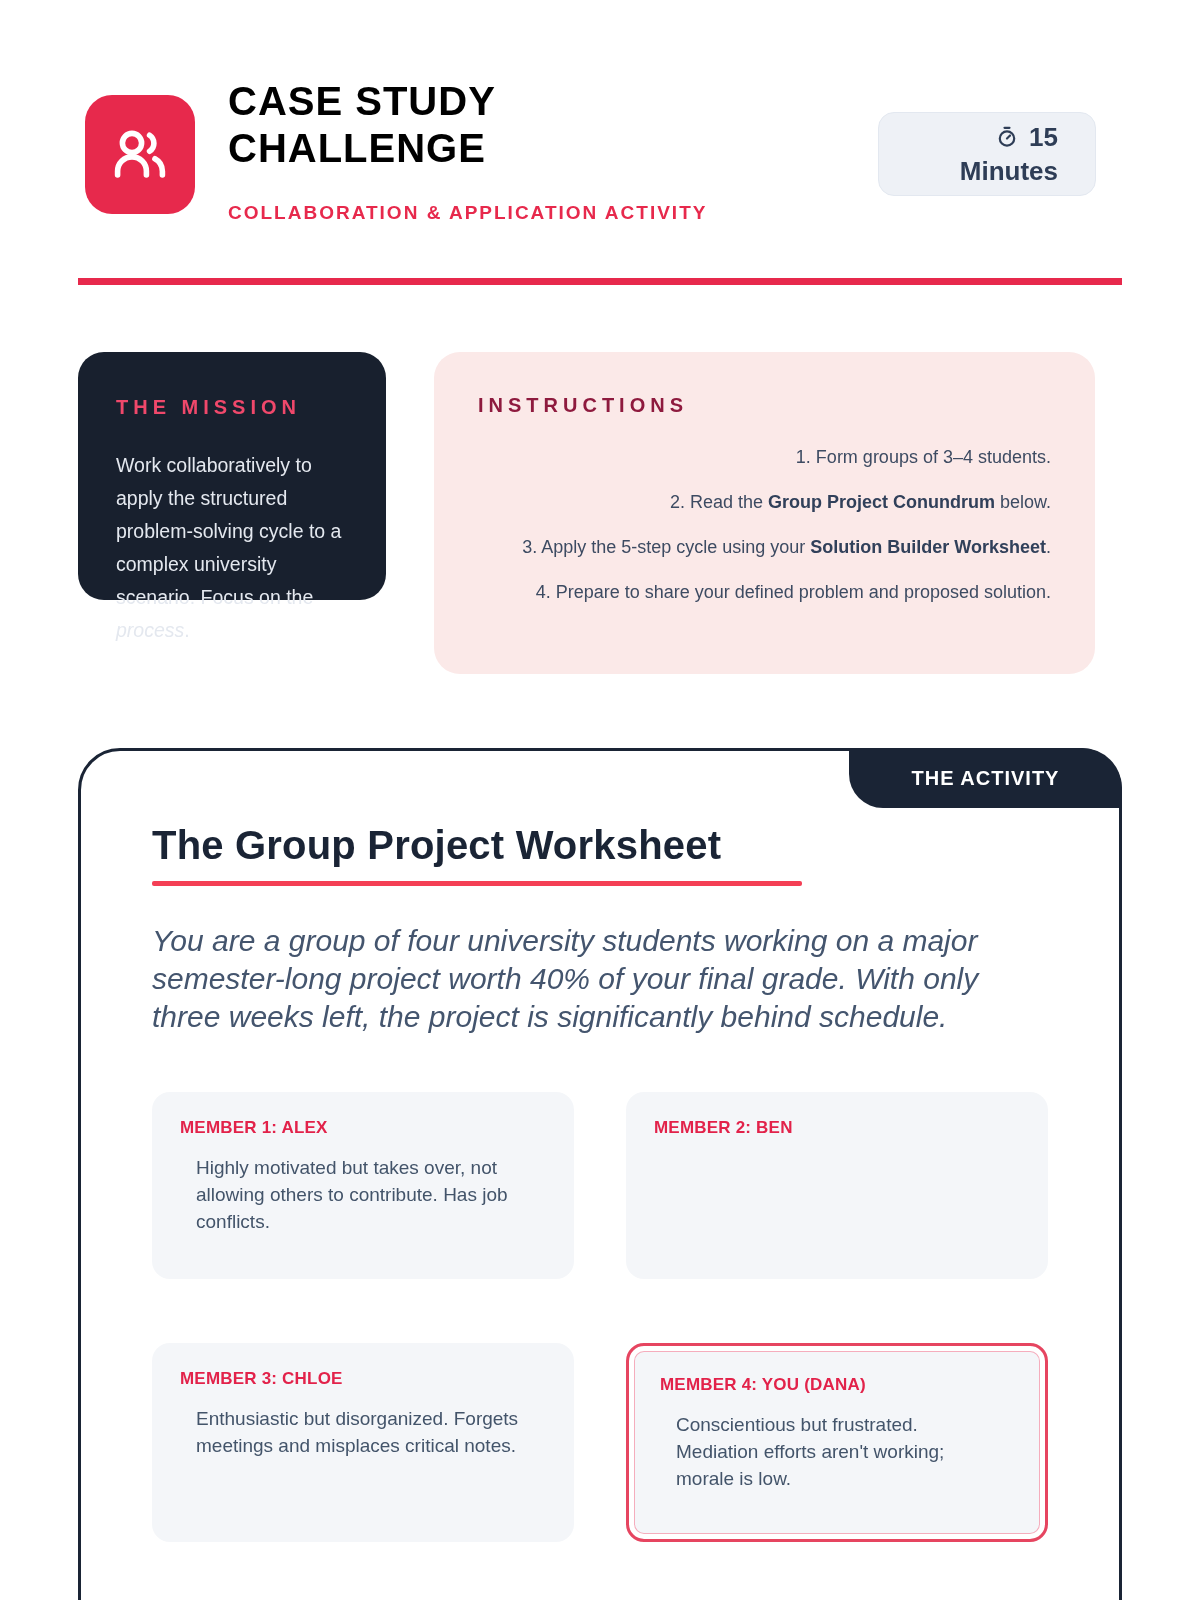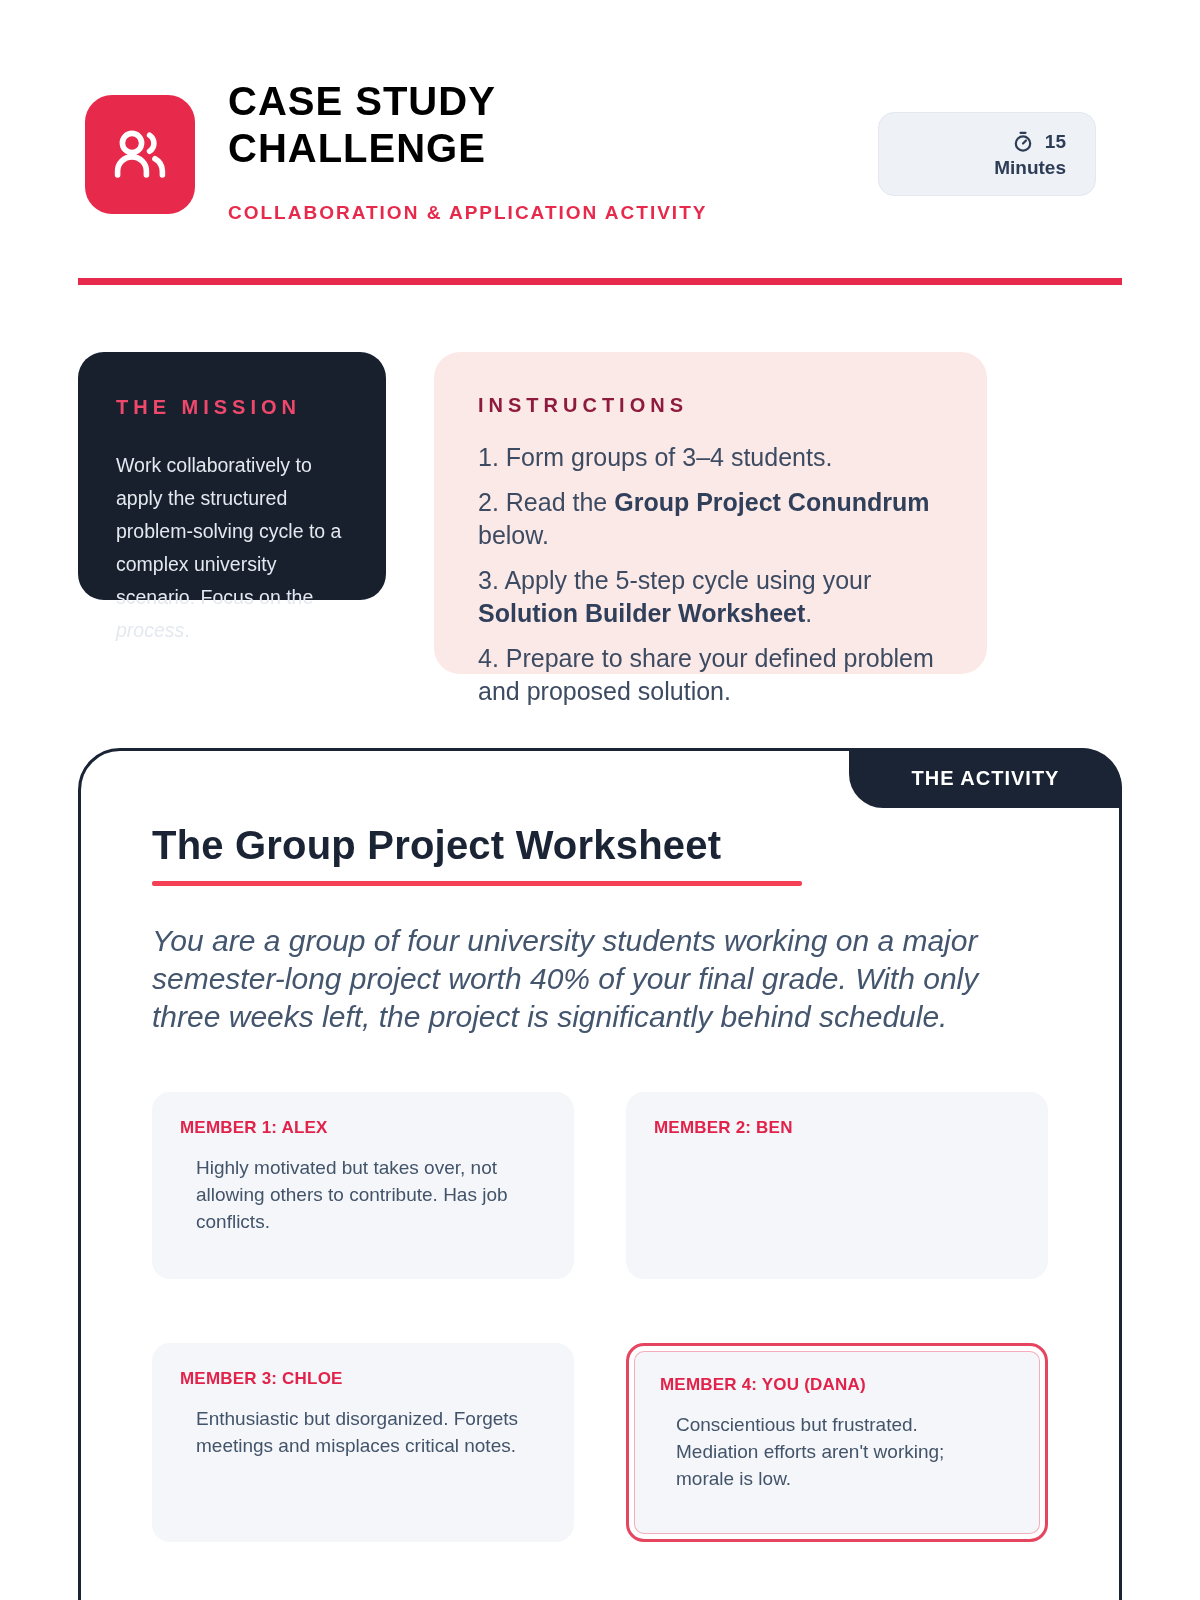--- a/index.html
+++ b/index.html
@@ -21,47 +21,47 @@
     letter-spacing:1px;color:#000000;text-transform:uppercase;
   }
   .header-subtitle{
     position:absolute;left:228px;top:202px;
     font-size:19px;font-weight:bold;letter-spacing:2px;color:#E7294C;
   }
   .time-badge{
     position:absolute;left:878px;top:112px;width:218px;height:84px;
     box-sizing:border-box;background:#EEF1F6;border:1px solid #E3E8F0;border-radius:16px;
     display:flex;flex-direction:column;align-items:flex-end;justify-content:center;
-    padding-right:29px;gap:3px;color:#2E3D56;font-weight:bold;font-size:19px;
+    padding-right:37px;gap:3px;color:#2E3D56;font-weight:bold;font-size:26px;
   }
   .time-badge .row{display:flex;align-items:center;gap:10px;}
   .divider{
     position:absolute;left:78px;top:278px;width:1044px;height:7px;background:#E7294C;
   }
   
   .mission{
     position:absolute;left:78px;top:352px;width:308px;height:248px;box-sizing:border-box;
     background:#18202E;border-radius:26px;padding:44px 38px;
   }
   .mission h2{
     margin:0 0 30px;font-size:20px;font-weight:bold;letter-spacing:5px;color:#F0486B;
   }
   .mission p{
     margin:0;font-size:19.5px;line-height:33px;color:#E4E8EF;
   }
   
   .instructions{
-    position:absolute;left:434px;top:352px;width:553px;height:322px;box-sizing:border-box;
+    position:absolute;left:434px;top:352px;width:661px;height:322px;box-sizing:border-box;
     background:#FBE9E8;border-radius:26px;padding:42px 44px;
   }
   .instructions h2{
     margin:0 0 24px;font-size:20px;font-weight:bold;letter-spacing:5px;color:#8E1A3E;
   }
   .instructions .item{
-    font-size:25px;line-height:33px;color:#3D4B62;margin-bottom:12px;
+    font-size:18px;line-height:33px;color:#3D4B62;margin-bottom:12px;text-align:right;
   }
   .seg-b{font-weight:bold;color:#31405A;}
   .seg-i{font-style:italic;}
   
   .scenario-card{
     position:absolute;left:78px;top:748px;width:1044px;height:900px;box-sizing:border-box;
     background:#ffffff;border:3px solid #1A2435;border-radius:42px;
     padding:0 71px;
   }
   .scenario-tab{

